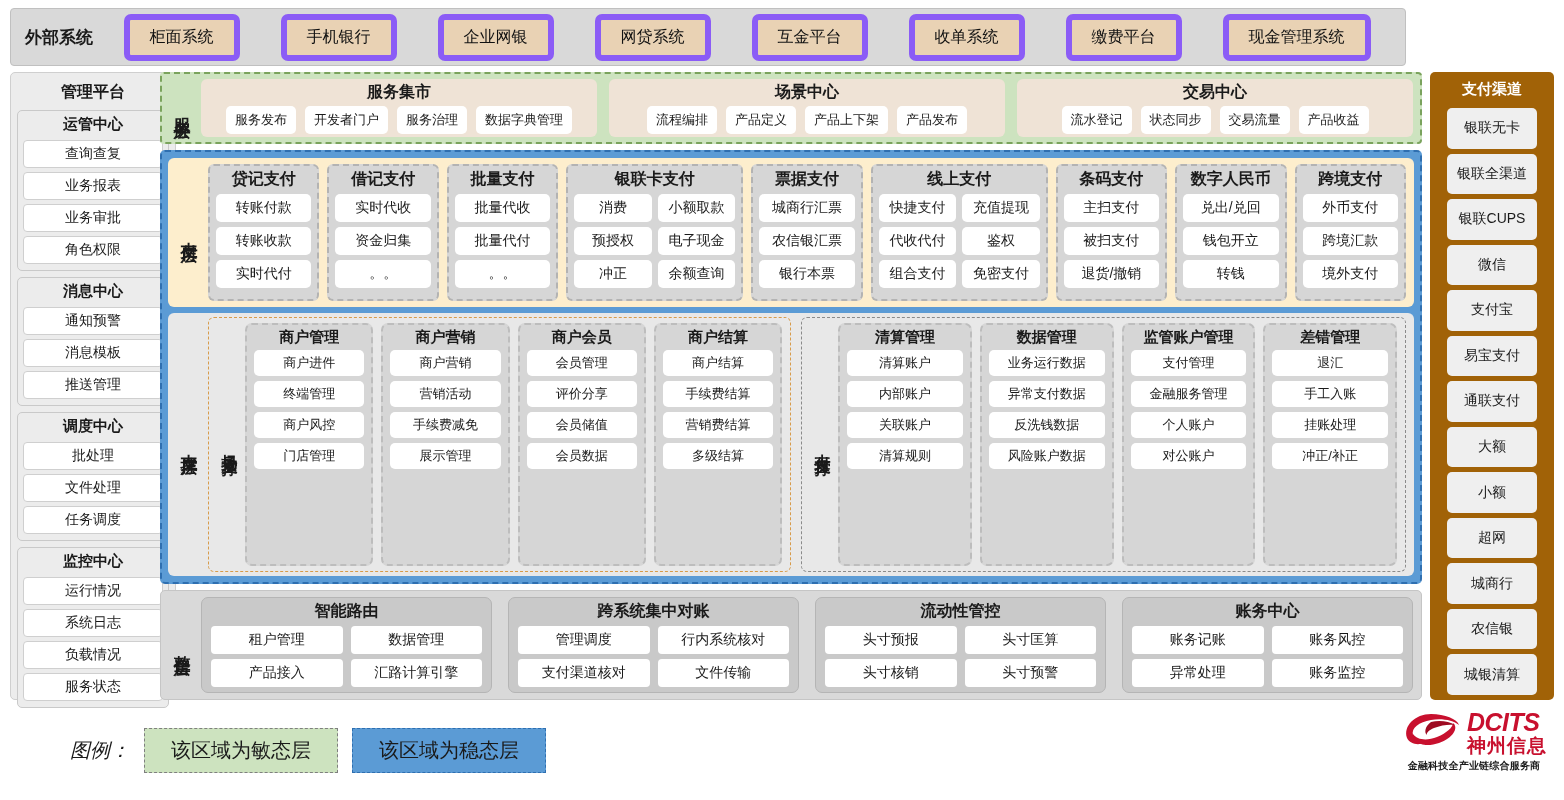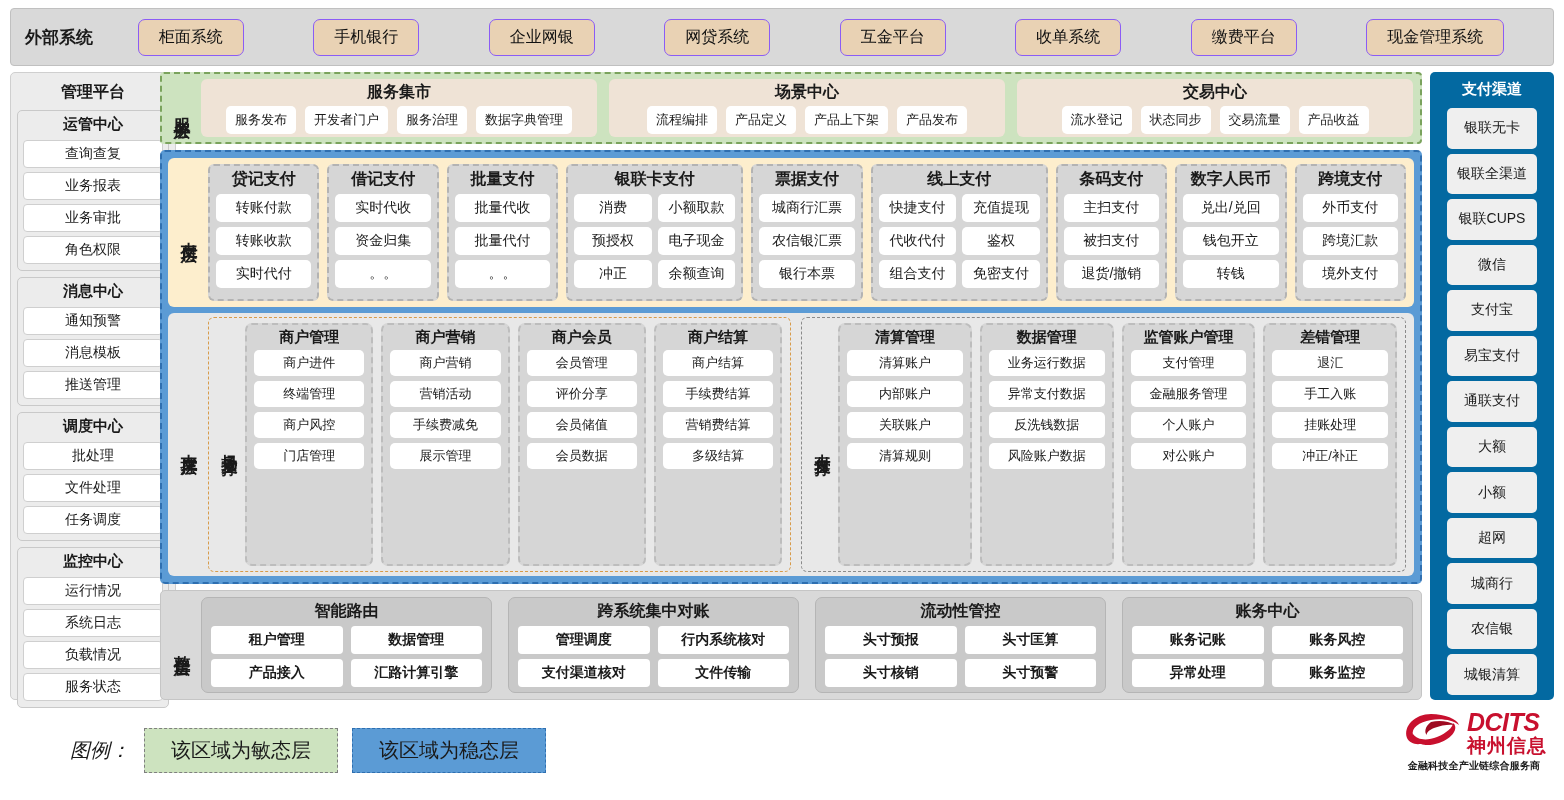--- a/index.html
+++ b/index.html
@@ -8,28 +8,28 @@
     width:1564px; height:800px;
     background:#ffffff;
     font-family:"Liberation Sans","DejaVu Sans",sans-serif;
     color:#1a1a1a;
     overflow:hidden;
   }
   .page { position:relative; width:1564px; height:800px; }
 
   
   .external-bar {
-    position:absolute; left:10px; top:8px; width:1544px; height:58px;
+    position:absolute; left:10px; top:8px; width:1396px; height:58px;
     background:#d9d9d9; border:1px solid #c0c0c0; border-radius:4px;
     display:flex; align-items:center; padding:0 14px; gap:0;
   }
   .external-title { font-size:17px; font-weight:bold; white-space:nowrap; margin-right:10px; }
   .external-items { flex:1; display:flex; align-items:center; justify-content:space-around; }
   .ext-chip {
-    background:#e9d2b4; border:1px solid #8b5cf6; border-radius:7px;
+    background:#e9d2b4; border:6px solid #8b5cf6; border-radius:7px;
     font-size:16px; padding:7px 20px; white-space:nowrap; color:#111;
   }
 
   
   .mgmt {
     position:absolute; left:10px; top:72px; width:166px; height:628px;
     background:#ececec; border:1px solid #cfcfcf; border-radius:5px;
     padding:5px 6px; display:flex; flex-direction:column; gap:4px;
   }
   .mgmt-title { text-align:center; font-size:16px; font-weight:bold; padding:4px 0 3px; }
@@ -127,30 +127,30 @@
     background:#d9d9d9; border:1px solid #c5c5c5; border-radius:5px;
     height:110px; display:flex; align-items:stretch; padding:6px 8px; gap:6px;
   }
   .int-groups { flex:1; display:flex; gap:16px; }
   .int-group {
     flex:1; background:#c9c9c9; border:1px solid #b5b5b5; border-radius:7px;
     padding:2px 9px 7px; display:flex; flex-direction:column; align-items:center;
   }
   .int-group-title { font-size:16px; font-weight:bold; margin:1px 0 4px; }
   .int-cells { display:flex; flex-direction:column; gap:5px; width:100%; }
-  .int-row { display:flex; gap:8px;font-weight:bold; }
+  .int-row { display:flex; gap:8px; }
   .int-cell {
     flex:1; background:#fff; border-radius:4px; font-size:14px;
     text-align:center; padding:5px 2px; white-space:nowrap;
   }
 
   
   .channels {
     position:absolute; left:1430px; top:72px; width:124px; height:628px;
-    background:#0369a1; border-radius:5px; padding:5px 17px;
+    background:#a16207; border-radius:5px; padding:5px 17px;
     display:flex; flex-direction:column; gap:5px;
   }
   .channels-title { text-align:center; font-size:15px; font-weight:bold; color:#fff; padding:3px 0 4px; }
   .channel-item {
     background:#efefef; border-radius:5px; font-size:14px;
     text-align:center; padding:6px 0; white-space:nowrap; flex:1;
     display:flex; align-items:center; justify-content:center;
   }
 
   

